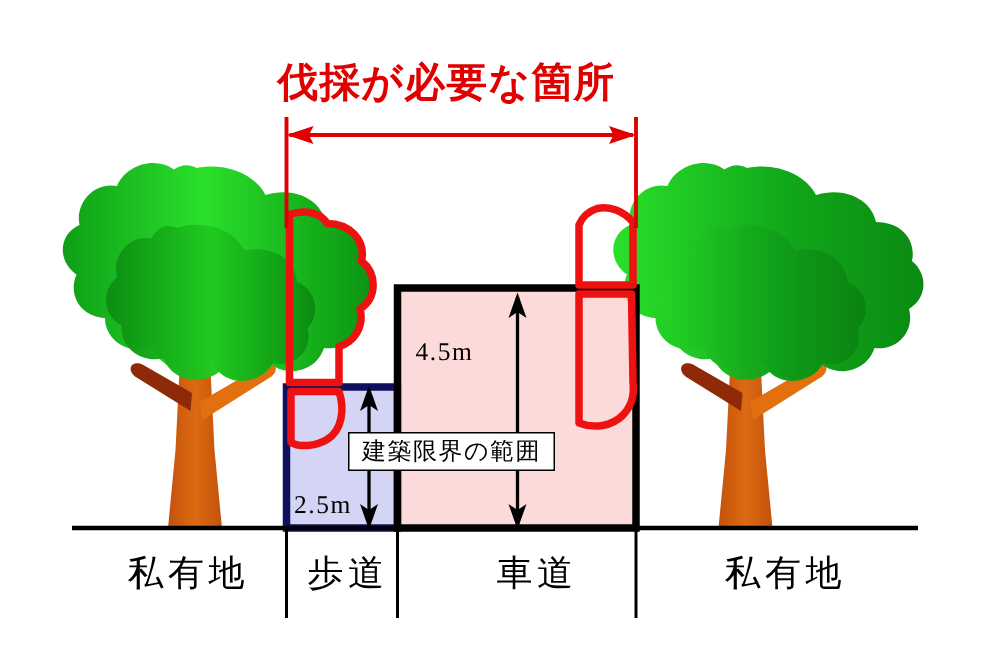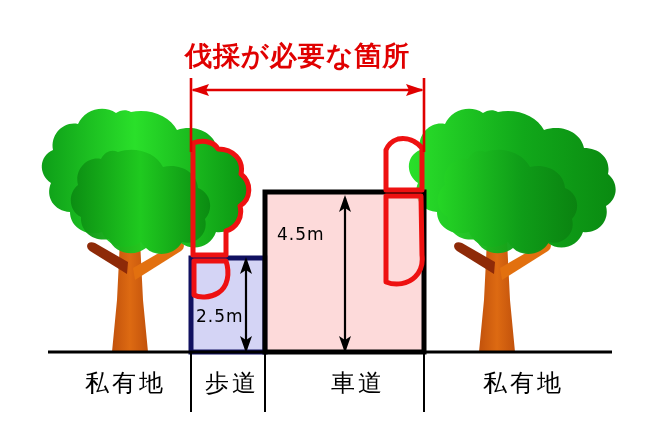--- a/index.html
+++ b/index.html
@@ -24,20 +24,21 @@
     left: 0;
     top: 0;
     width: 659px;
     height: 445px;
     display: block;
   }
   .txt {
     position: absolute;
     white-space: nowrap;
     line-height: 1;
+    font-family: Liberation Serif, serif;
   }
   .title-text {
     color: #e00000;
     font-size: 27px;
     font-weight: bold;
     letter-spacing: 1px;
   }
   .dim-text {
     color: #000000;
     font-size: 17px;
@@ -251,21 +252,24 @@
       <line x1="191" y1="352" x2="191" y2="412" stroke-width="2"></line>
       <line x1="265" y1="352" x2="265" y2="412" stroke-width="2"></line>
       <line x1="424" y1="352" x2="424" y2="412" stroke-width="2"></line>
     </g>
   </svg>
 
   <div class="txt title-text" style="left:185px; top:42px;">伐採が必要な箇所</div>
 
   <div class="txt dim-text" style="left:277px; top:226px;">4.5m</div>
 
-  <div class="txt dim-text" style="left:196px; top:308px;">2.5m</div>
-
+  <div class="txt dim-text" style="left:196px; top:328px;">2.5m</div>
+
+  <div class="limit-label-box" style="left:232px; top:288px; width:138px; height:26px;">
+    <span class="limit-label-text">建築限界の範囲</span>
+  </div>
 
   <div class="txt ground-label" style="left:85px; top:371px;">私有地</div>
   <div class="txt ground-label" style="left:205px; top:371px;">歩道</div>
   <div class="txt ground-label" style="left:331px; top:371px;">車道</div>
   <div class="txt ground-label" style="left:483px; top:371px;">私有地</div>
 
 </div>
 
 </body></html>

